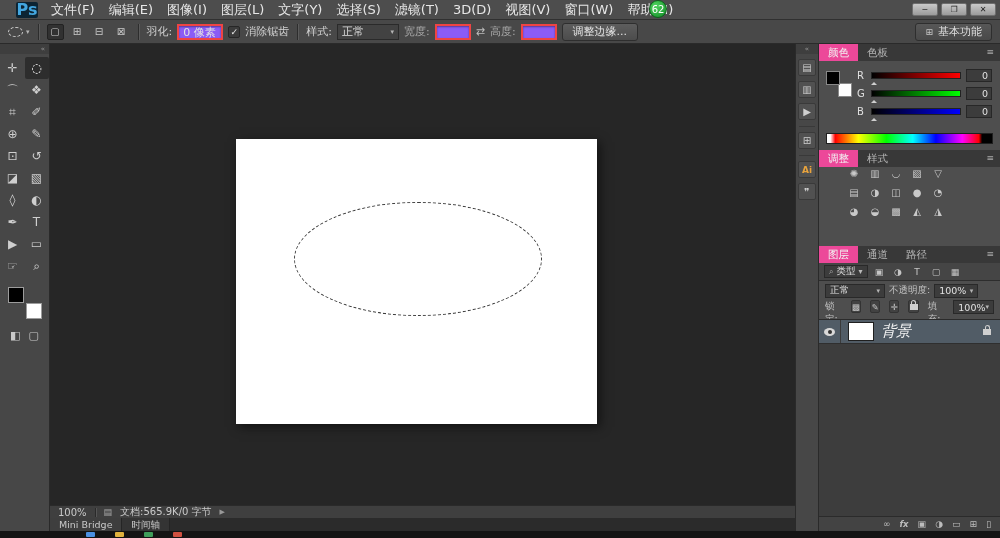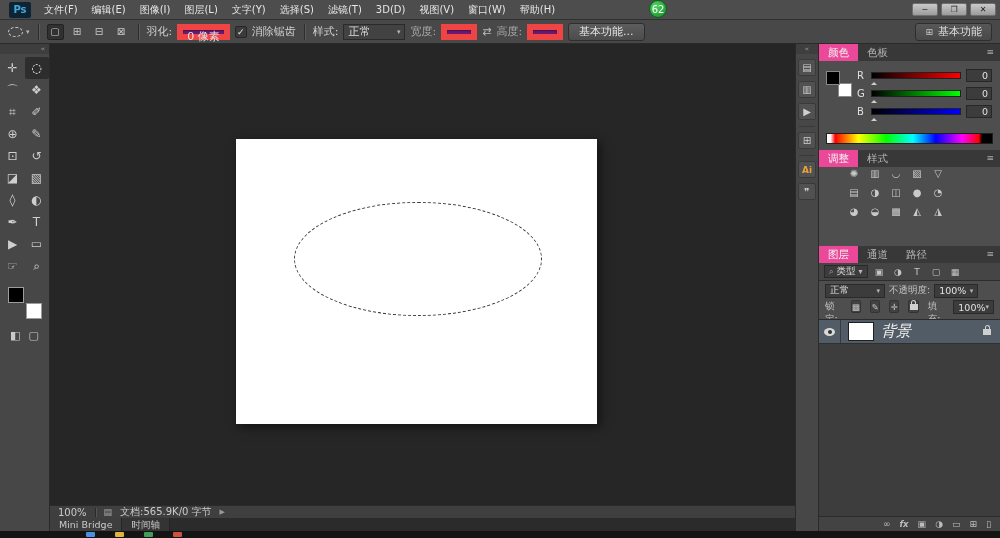--- a/index.html
+++ b/index.html
@@ -1,35 +1,35 @@
 <!DOCTYPE html>
 <html><head>
 <meta charset="utf-8">
 <style>
   *{box-sizing:border-box;margin:0;padding:0}
   body{background:#111}
   #app{position:relative;width:1000px;height:538px;background:#262626;overflow:hidden;
        font-family:"DejaVu Sans","Liberation Sans",sans-serif;color:#ddd;user-select:none}
   
   .menubar{position:absolute;left:0;top:0;width:1000px;height:20px;background:#4d4d4d;border-bottom:1px solid #303030;display:flex;align-items:center}
-  .logo{width:22px;height:16px;margin:0 6px 0 9px;background:#0c2433;color:#43a7e0;font-size:10px;font-weight:bold;display:flex;align-items:center;justify-content:center;border-radius:2px}
-  .mi{padding:0 7px;font-size:10px;color:#e6e6e6;line-height:20px}
+  .logo{width:22px;height:16px;margin:0 6px 0 16px;background:#0c2433;color:#43a7e0;font-size:16px;font-weight:bold;display:flex;align-items:center;justify-content:center;border-radius:2px}
+  .mi{padding:0 7px;font-size:13px;color:#e6e6e6;line-height:20px}
   .badge{position:absolute;left:649px;top:0;width:18px;height:18px;border-radius:50%;background:radial-gradient(circle at 35% 30%,#4fd45f,#128a26);border:1px solid #0b611b;color:#fff;font-size:10px;display:flex;align-items:center;justify-content:center}
   .winc{position:absolute;right:4px;top:3px;display:flex;gap:3px}
   .wb{width:26px;height:13px;background:linear-gradient(#c9c9c9,#9b9b9b);border:1px solid #6e6e6e;border-radius:2px;color:#222;font-size:8px;line-height:11px;text-align:center}
   
   .optionsbar{position:absolute;left:0;top:20px;width:1000px;height:24px;background:#484848;border-bottom:1px solid #2a2a2a;display:flex;align-items:center;gap:5px;padding:0 8px;font-size:11px}
   .toolprev{display:flex;align-items:center;gap:3px}
   .ell{width:15px;height:10px;border:1px dashed #d0d0d0;border-radius:50%;display:inline-block}
   .da{font-size:7px;color:#b5b5b5;font-style:normal;font-weight:normal}
   .vsep{width:1px;height:16px;background:#2d2d2d;box-shadow:1px 0 0 #5b5b5b;margin:0 3px}
   .mode{width:17px;height:16px;display:flex;align-items:center;justify-content:center;font-size:10px;color:#c9c9c9;border-radius:2px}
   .mode.active{background:#313131;border:1px solid #222}
   .lab{color:#d2d2d2}.dim{color:#a8a8a8}
-  .inp{min-width:46px;height:16px;background:#701a75;border:6px solid #ef4444;box-shadow:inset 0 1px 2px rgba(0,0,0,.4);padding:0 4px;line-height:14px;color:#e3e3e3}
+  .inp{min-width:46px;height:16px;background:#8b5cf6;border:2px solid #ef4444;box-shadow:inset 0 1px 2px rgba(0,0,0,.4);padding:0 4px;line-height:14px;color:#e3e3e3}
   .inp.small{min-width:36px;width:36px}
   .chk{width:12px;height:12px;background:#3b3b3b;border:1px solid #262626;font-size:9px;line-height:10px;text-align:center;color:#e8e8e8;border-radius:2px}
   .selbox{width:62px;height:16px;background:#424242;border:1px solid #2a2a2a;display:flex;align-items:center;justify-content:space-between;padding:0 4px}
   .swap{color:#bbb;font-size:11px}
   .refine{background:linear-gradient(#5d5d5d,#4c4c4c);border:1px solid #2e2e2e;border-radius:3px;color:#e3e3e3;font-size:11px;height:18px;padding:0 10px;font-family:inherit}
   .flex1{flex:1}
   .ws{display:flex;align-items:center;gap:5px;height:18px;padding:0 9px;background:linear-gradient(#575757,#494949);border:1px solid #2e2e2e;border-radius:3px}
   .ws b{font-weight:normal;font-size:9px;color:#c5c5c5}
   
   .toolbar{position:absolute;left:0;top:44px;width:50px;height:487px;background:#474747;border-right:1px solid #2a2a2a}
@@ -161,21 +161,21 @@
     <span class="lab">样式:</span>
     <span class="selbox">
       <span>正常</span>
       <b class="da">▾</b>
     </span>
     <span class="lab dim">宽度:</span>
     <span class="inp small"></span>
     <span class="swap">⇄</span>
     <span class="lab dim">高度:</span>
     <span class="inp small"></span>
-    <button class="refine">基本功能...</button>
+    <button class="refine">调整边缘...</button>
     <span class="flex1"></span>
     <span class="ws">
       <b>⊞</b>
       <span>基本功能</span>
     </span>
   </div>
 
   <aside class="toolbar">
     <div class="tbhead">«</div>
     <div class="tgrid">

